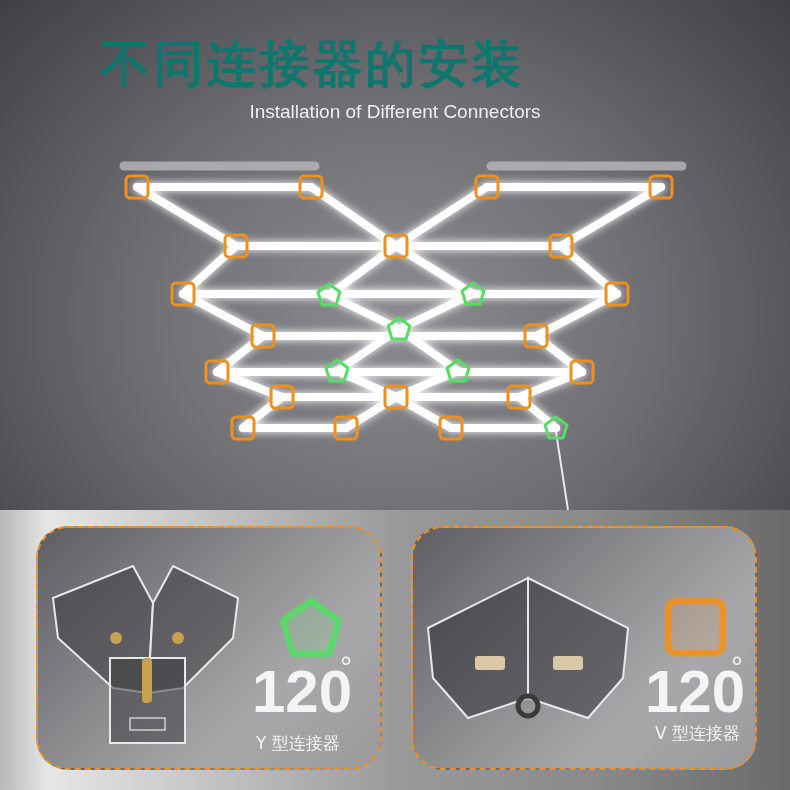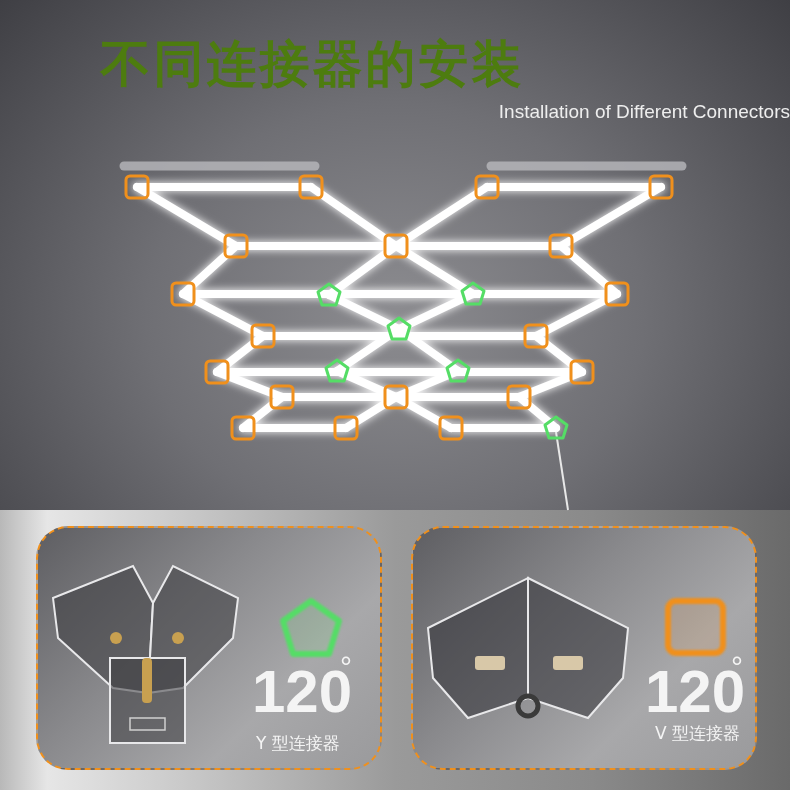--- a/index.html
+++ b/index.html
@@ -1,23 +1,23 @@
 <!DOCTYPE html>
 <html><head>
 <meta charset="utf-8">
 <style>
   html,body{margin:0;padding:0;}
   body{width:790px;height:790px;overflow:hidden;position:relative;
     font-family:"DejaVu Sans","Liberation Sans",sans-serif;
     background:radial-gradient(ellipse 70% 60% at 50% 40%, #8c8c90 0%, #6f6f74 45%, #3d3d42 100%);}
   .bottom-glow{position:absolute;left:0;top:510px;width:790px;height:280px;
     background:linear-gradient(90deg,#b8b8b8 0%,#e6e6e6 6%,#cfcfcf 20%,#9a9a9a 50%,#8a8a8a 75%,#6a6a6a 100%);}
-  .title{position:absolute;left:0;top:32px;width:625px;text-align:center;color:#4d7c0f;
+  .title{position:absolute;left:0;top:32px;width:625px;text-align:center;color:#0f766e;
     font-size:50px;font-weight:bold;letter-spacing:3px;line-height:64px;}
-  .subtitle{position:absolute;left:0;top:100px;width:790px;text-align:right;color:#eeeeee;
+  .subtitle{position:absolute;left:0;top:100px;width:790px;text-align:center;color:#eeeeee;
     font-size:19px;font-family:"Liberation Sans",sans-serif;line-height:24px;}
   svg.grid{position:absolute;left:0;top:0;}
   .card{position:absolute;top:526px;width:342px;height:240px;border:2px dashed #f0901c;border-radius:32px;
     background:linear-gradient(135deg,#5e5e62 0%,#8a8a8d 40%,#a8a8aa 70%,#9a9a9c 100%);overflow:hidden;}
   .card.left{left:36px;}
   .card.right{left:411px;}
   .card svg{position:absolute;left:0;top:0;}
   .deg{position:absolute;color:#f4f4f4;font-family:"Liberation Sans",sans-serif;font-weight:bold;font-size:60px;line-height:60px;}
   .degsym{position:absolute;color:#f4f4f4;font-size:30px;font-family:"Liberation Sans",sans-serif;}
   .lbl{position:absolute;color:#f4f4f4;font-size:17px;line-height:20px;}

